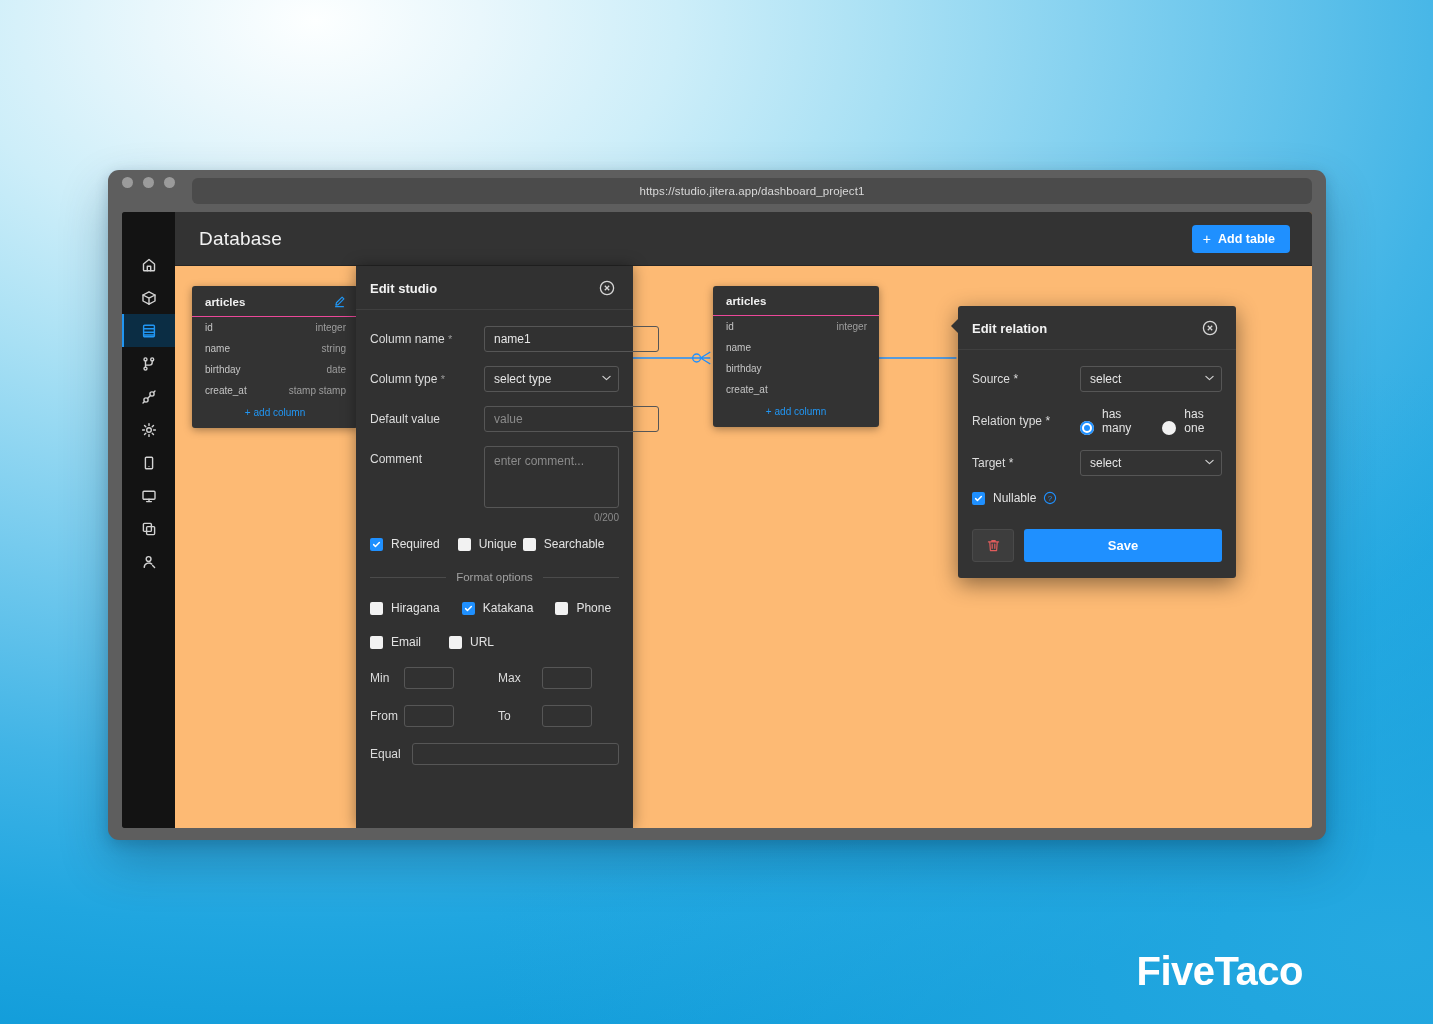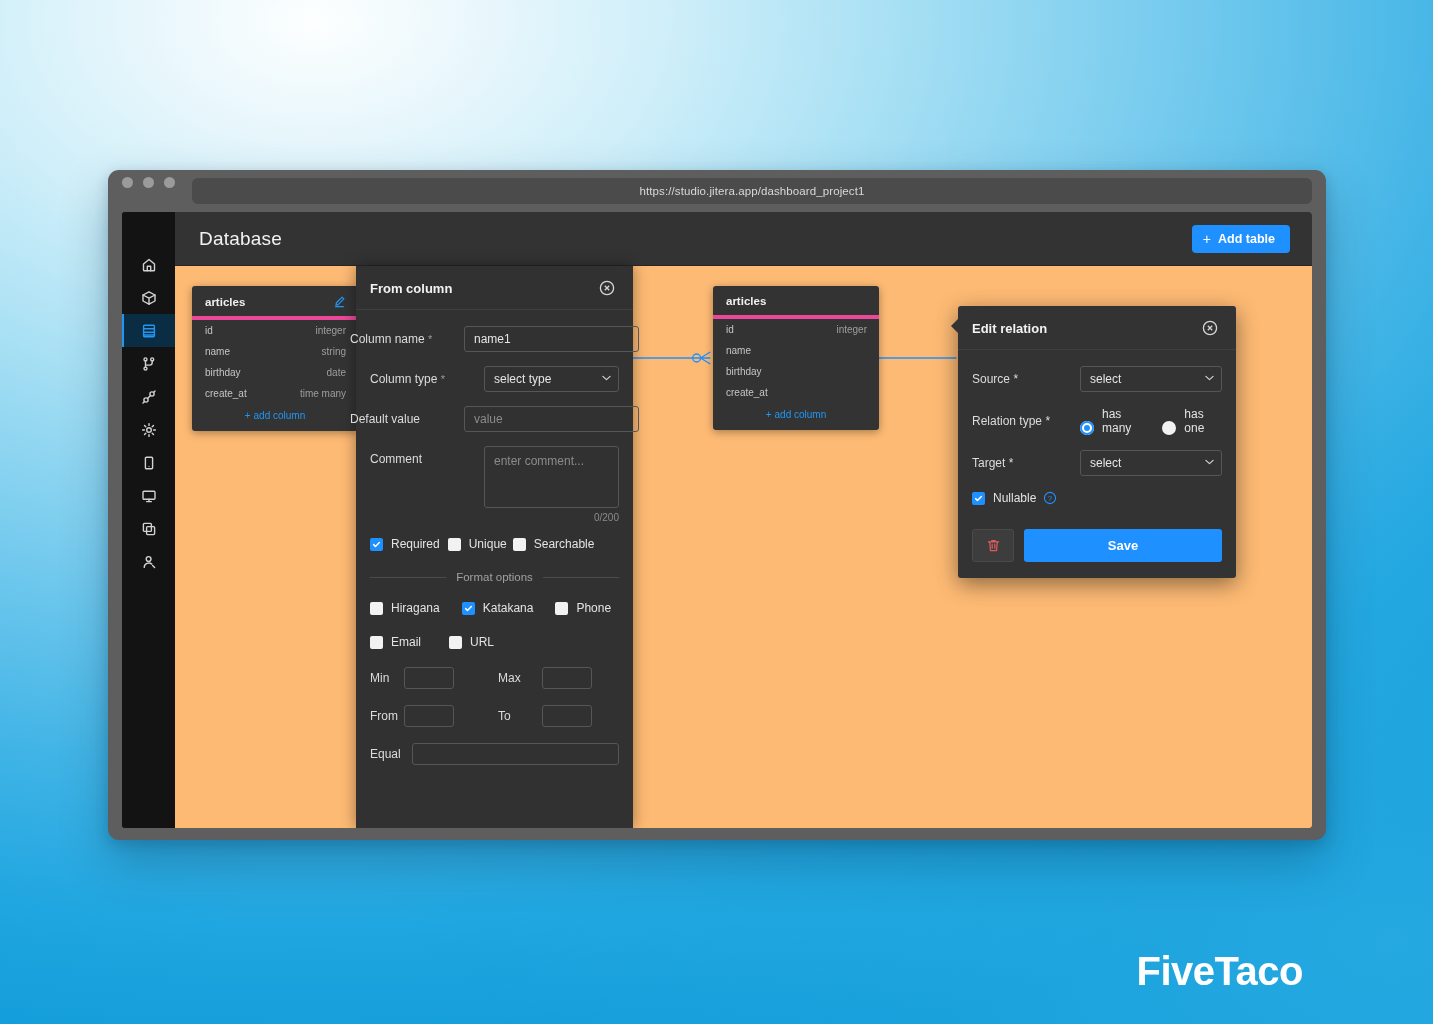--- a/index.html
+++ b/index.html
@@ -118,21 +118,21 @@
     width: 166px;
     background: #333333;
     border-radius: 3px;
     box-shadow: 0 2px 8px rgba(0,0,0,0.35);
     overflow: hidden;
     z-index: 3;
   }
   .table-card .tc-head {
     display: flex; align-items: center; justify-content: space-between;
     padding: 9px 12px 8px 13px;
-    border-bottom: 4px solid #ec4899;
+    border-bottom: 1px solid #ec4899;
   }
   .tc-title { color: #f0f0f0; font-size: 11.5px; font-weight: 700; }
   .pencil { width: 13px; height: 13px; cursor: pointer; }
   .pencil .st { stroke: #2196f3; fill: none; stroke-width: 1.5; stroke-linecap: round; stroke-linejoin: round; }
   .tc-row {
     display: flex; justify-content: space-between;
     padding: 5px 12px 5px 13px;
     font-size: 10px;
     color: #c5c5c5;
   }
@@ -165,21 +165,20 @@
     border-bottom: 1px solid #3f3f3f;
   }
   .panel-title { color: #f2f2f2; font-size: 13px; font-weight: 700; }
   .close-x { width: 16px; height: 16px; cursor: pointer; }
   .close-x .st { stroke: #d6d6d6; fill: none; stroke-width: 1.3; }
 
   .panel-body { padding: 16px 14px 12px 14px; }
   .field-row {
     display: flex; align-items: flex-start;
     margin-bottom: 14px;
-    justify-content: center;
   }
   .field-label {
     width: 114px; flex: 0 0 114px;
     color: #dcdcdc; font-size: 12px;
     padding-top: 6px;
   }
   .field-label .req { color: #9a9a9a; font-size: 11px; }
   .inp {
     flex: 1;
     height: 26px;
@@ -424,21 +423,21 @@
           <div class="tc-row">
             <span>name</span>
             <span class="ty">string</span>
           </div>
           <div class="tc-row">
             <span>birthday</span>
             <span class="ty">date</span>
           </div>
           <div class="tc-row">
             <span>create_at</span>
-            <span class="ty">time many</span>
+            <span class="ty">stamp stamp</span>
           </div>
           <div class="tc-add">
             <span class="plus">+</span><span>add column</span>
           </div>
         </div>
 
         <div class="table-card" style="left:538px; top:20px;">
           <div class="tc-head">
             <span class="tc-title">articles</span>
           </div>
@@ -458,21 +457,21 @@
             <span>create_at</span>
             <span class="ty"></span>
           </div>
           <div class="tc-add">
             <span class="plus">+</span><span>add column</span>
           </div>
         </div>
 
         <aside class="edit-column">
           <div class="panel-head">
-            <span class="panel-title">From column</span>
+            <span class="panel-title">Edit studio</span>
             <svg class="close-x" viewBox="0 0 16 16">
               <circle class="st" cx="8" cy="8" r="6.6"></circle>
               <path class="st" d="m5.8 5.8 4.4 4.4M10.2 5.8l-4.4 4.4"></path>
             </svg>
           </div>
           <div class="panel-body">
 
             <div class="field-row">
               <div class="field-label">
                 <span>Column name</span>
@@ -503,21 +502,21 @@
 
             <div class="field-row">
               <div class="field-label">
                 <span>Comment</span>
               </div>
               <textarea class="inp" placeholder="enter comment..." style=""></textarea>
             </div>
             <div class="counter">0/200</div>
 
             <div class="check-row">
-              <label class="cb-item" style="margin-right:8px;">
+              <label class="cb-item" style="margin-right:18px;">
                 <span class="cb on">
                   <svg viewBox="0 0 12 12">
                       <path d="M2.2 6.2 4.6 8.6 9.8 3.4"></path>
                     </svg>
                 </span>
                 <span class="cb-label">Required</span>
               </label>
               <label class="cb-item" style="margin-right:6px;">
                 <span class="cb">
                   

